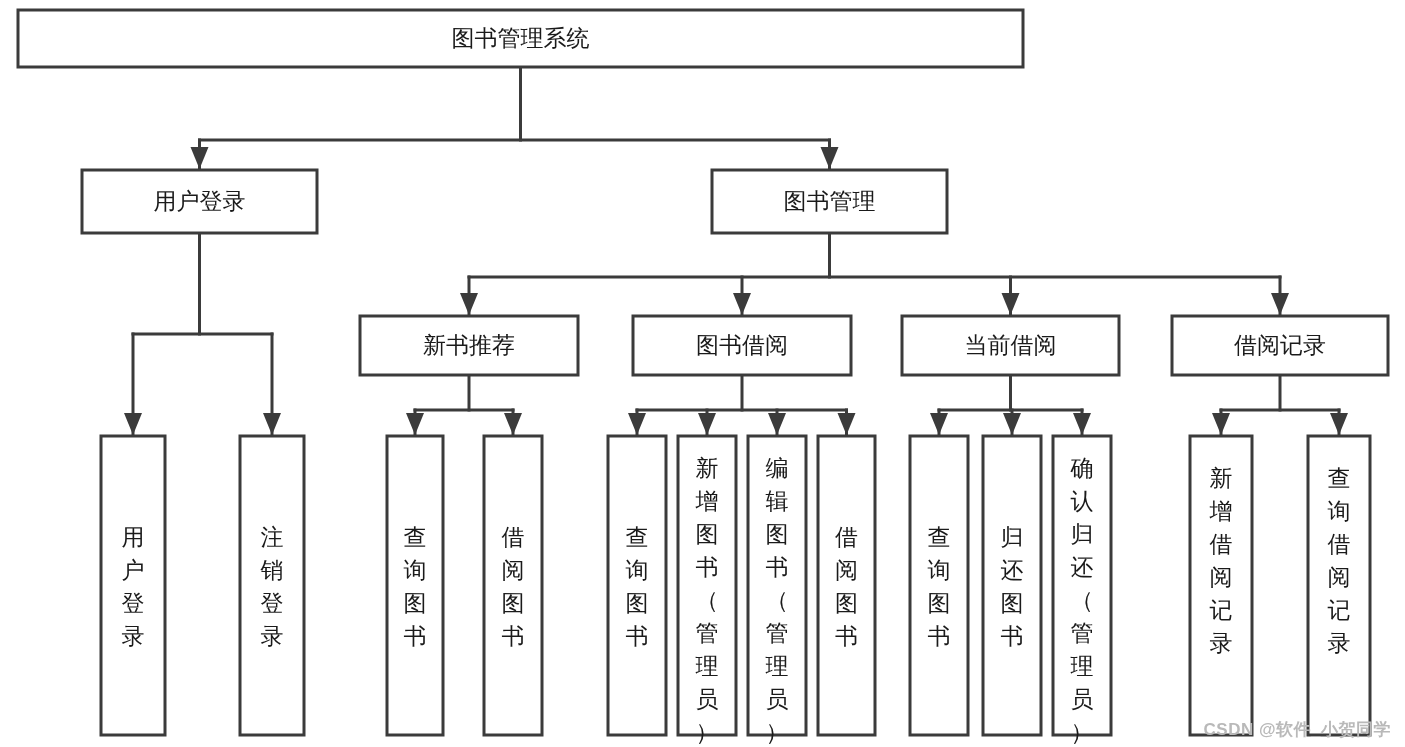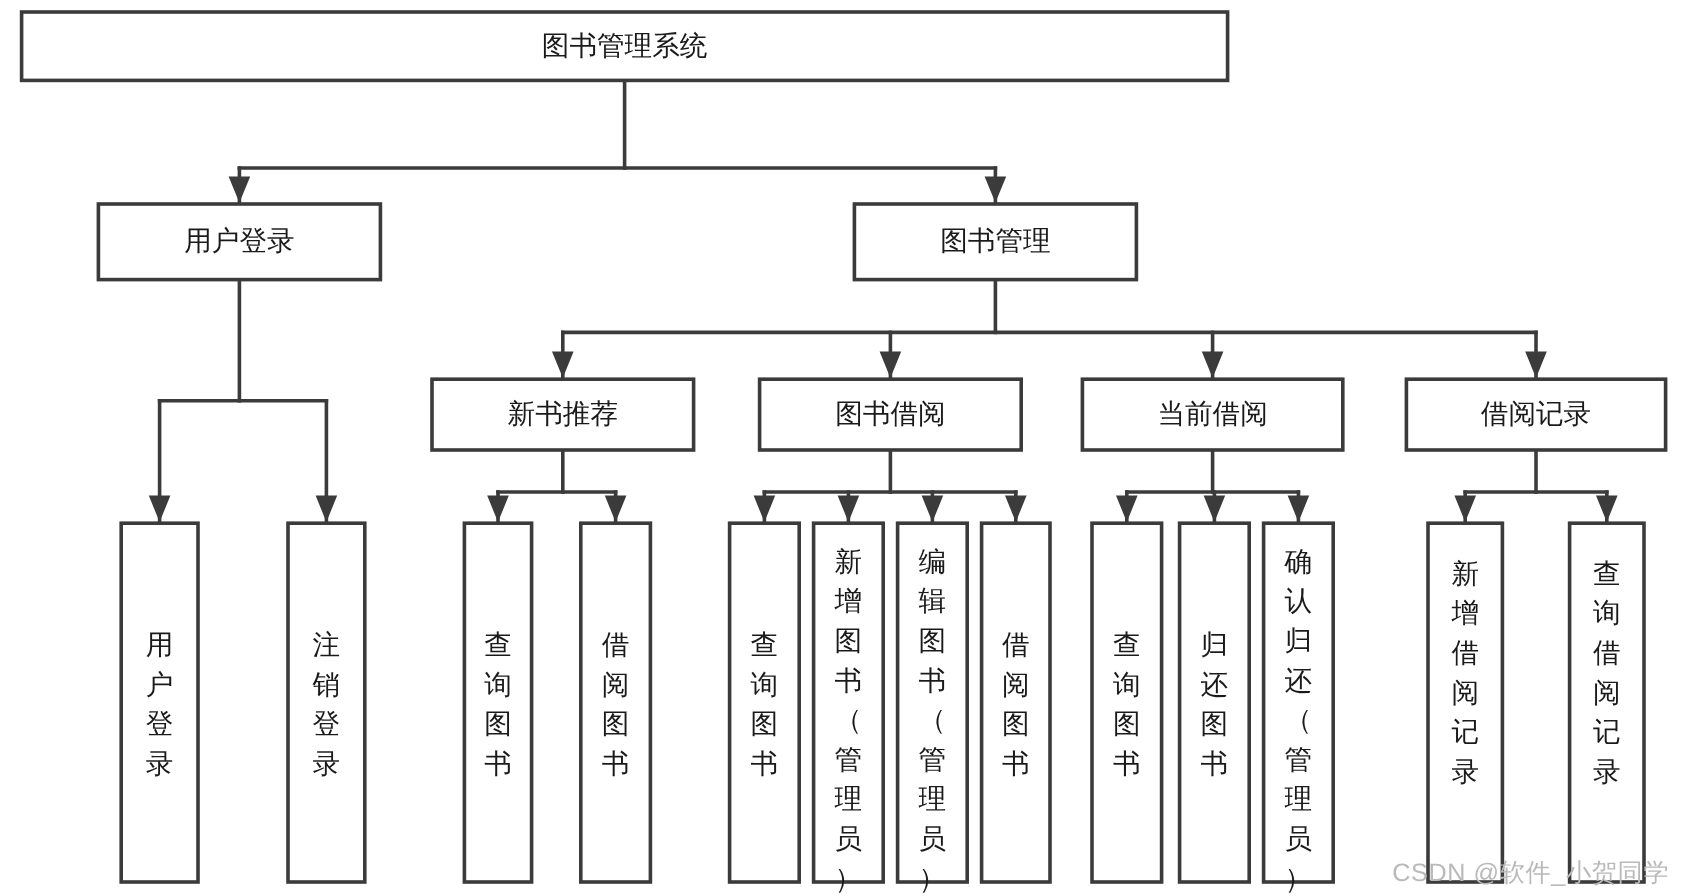--- a/index.html
+++ b/index.html
@@ -50,25 +50,26 @@
     font-family: "Liberation Sans", "DejaVu Sans", sans-serif;
     font-size: 23px;
     fill: #1a1a1a;
     text-anchor: middle;
   }
   .watermark {
     position: absolute;
     right: 14px;
     bottom: 6px;
     font-family: "Liberation Sans", "DejaVu Sans", sans-serif;
-    font-size: 21px;
+    font-size: 17px;
     color: #b9b9b9;
     white-space: nowrap;
     letter-spacing: 0.5px;
     user-select: none;
+    font-weight: bold;
   }
 </style>
 </head>
 <body>
 
 <div id="diagram-root">
   <svg class="diagram" viewBox="0 0 1405 747" xmlns="http://www.w3.org/2000/svg">
 
     <g id="connectors">
         <line x1="520.5" y1="67" x2="520.5" y2="140" class="connector"></line>

